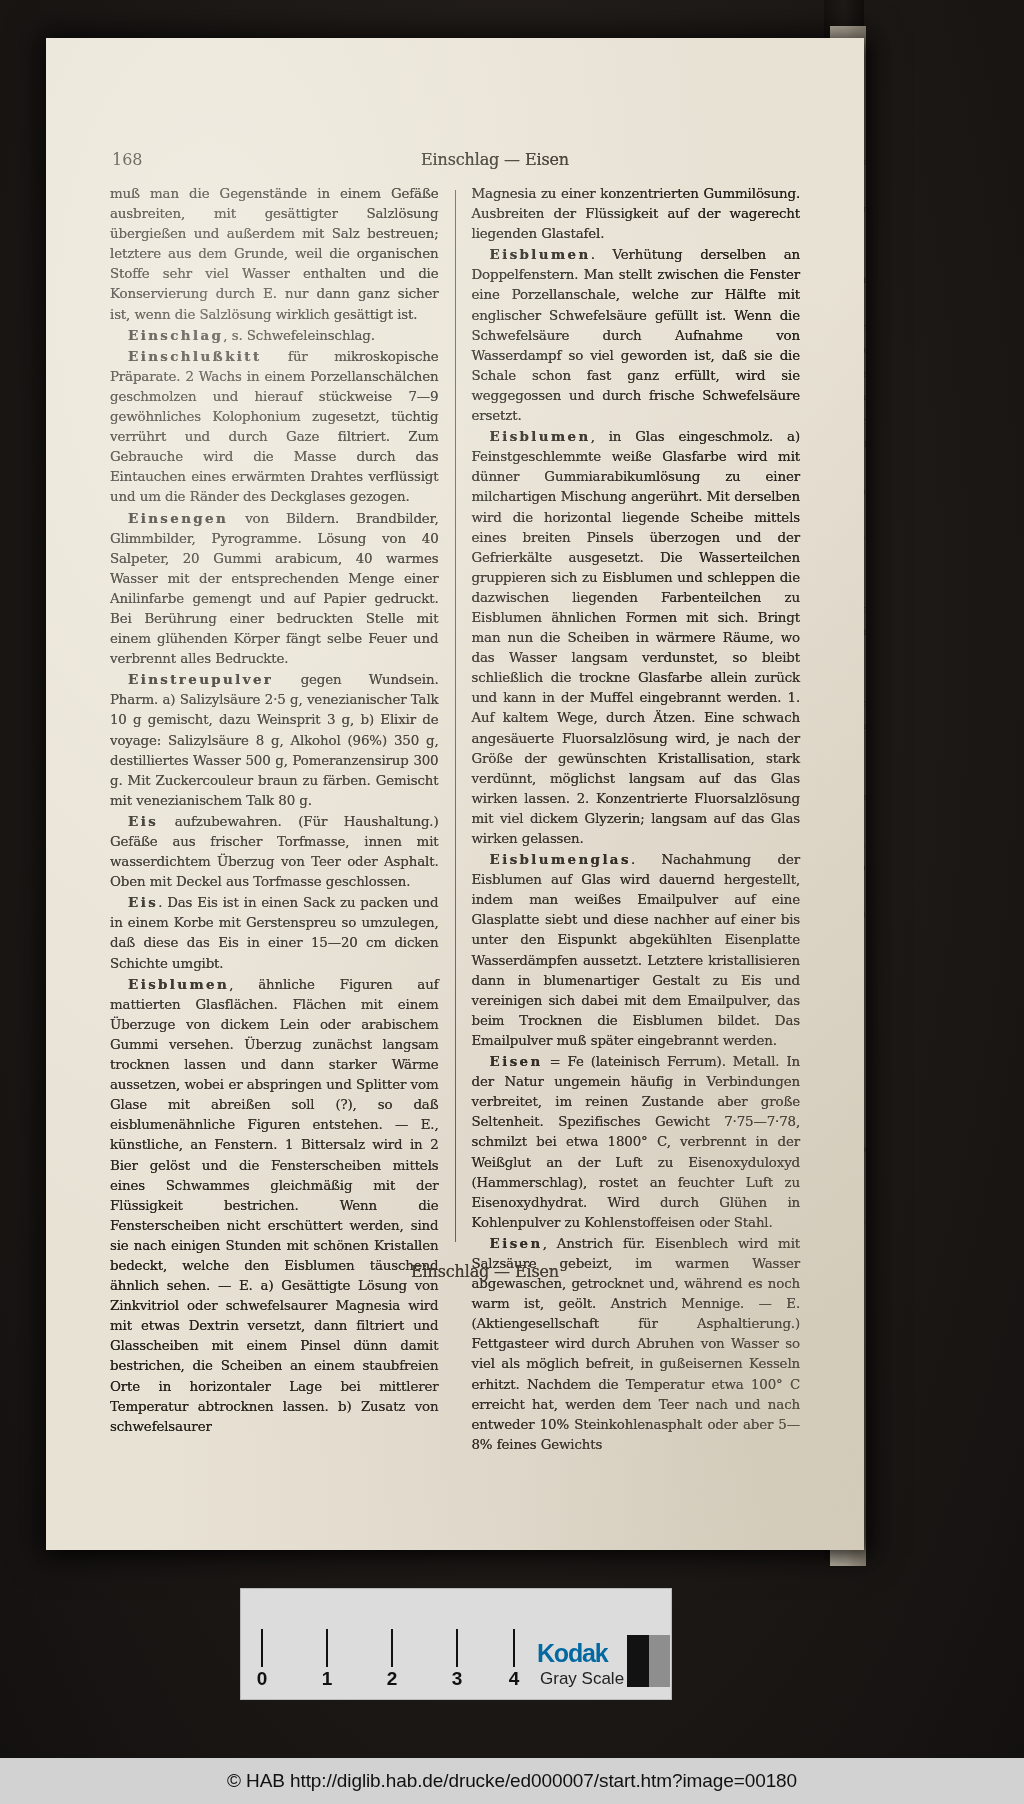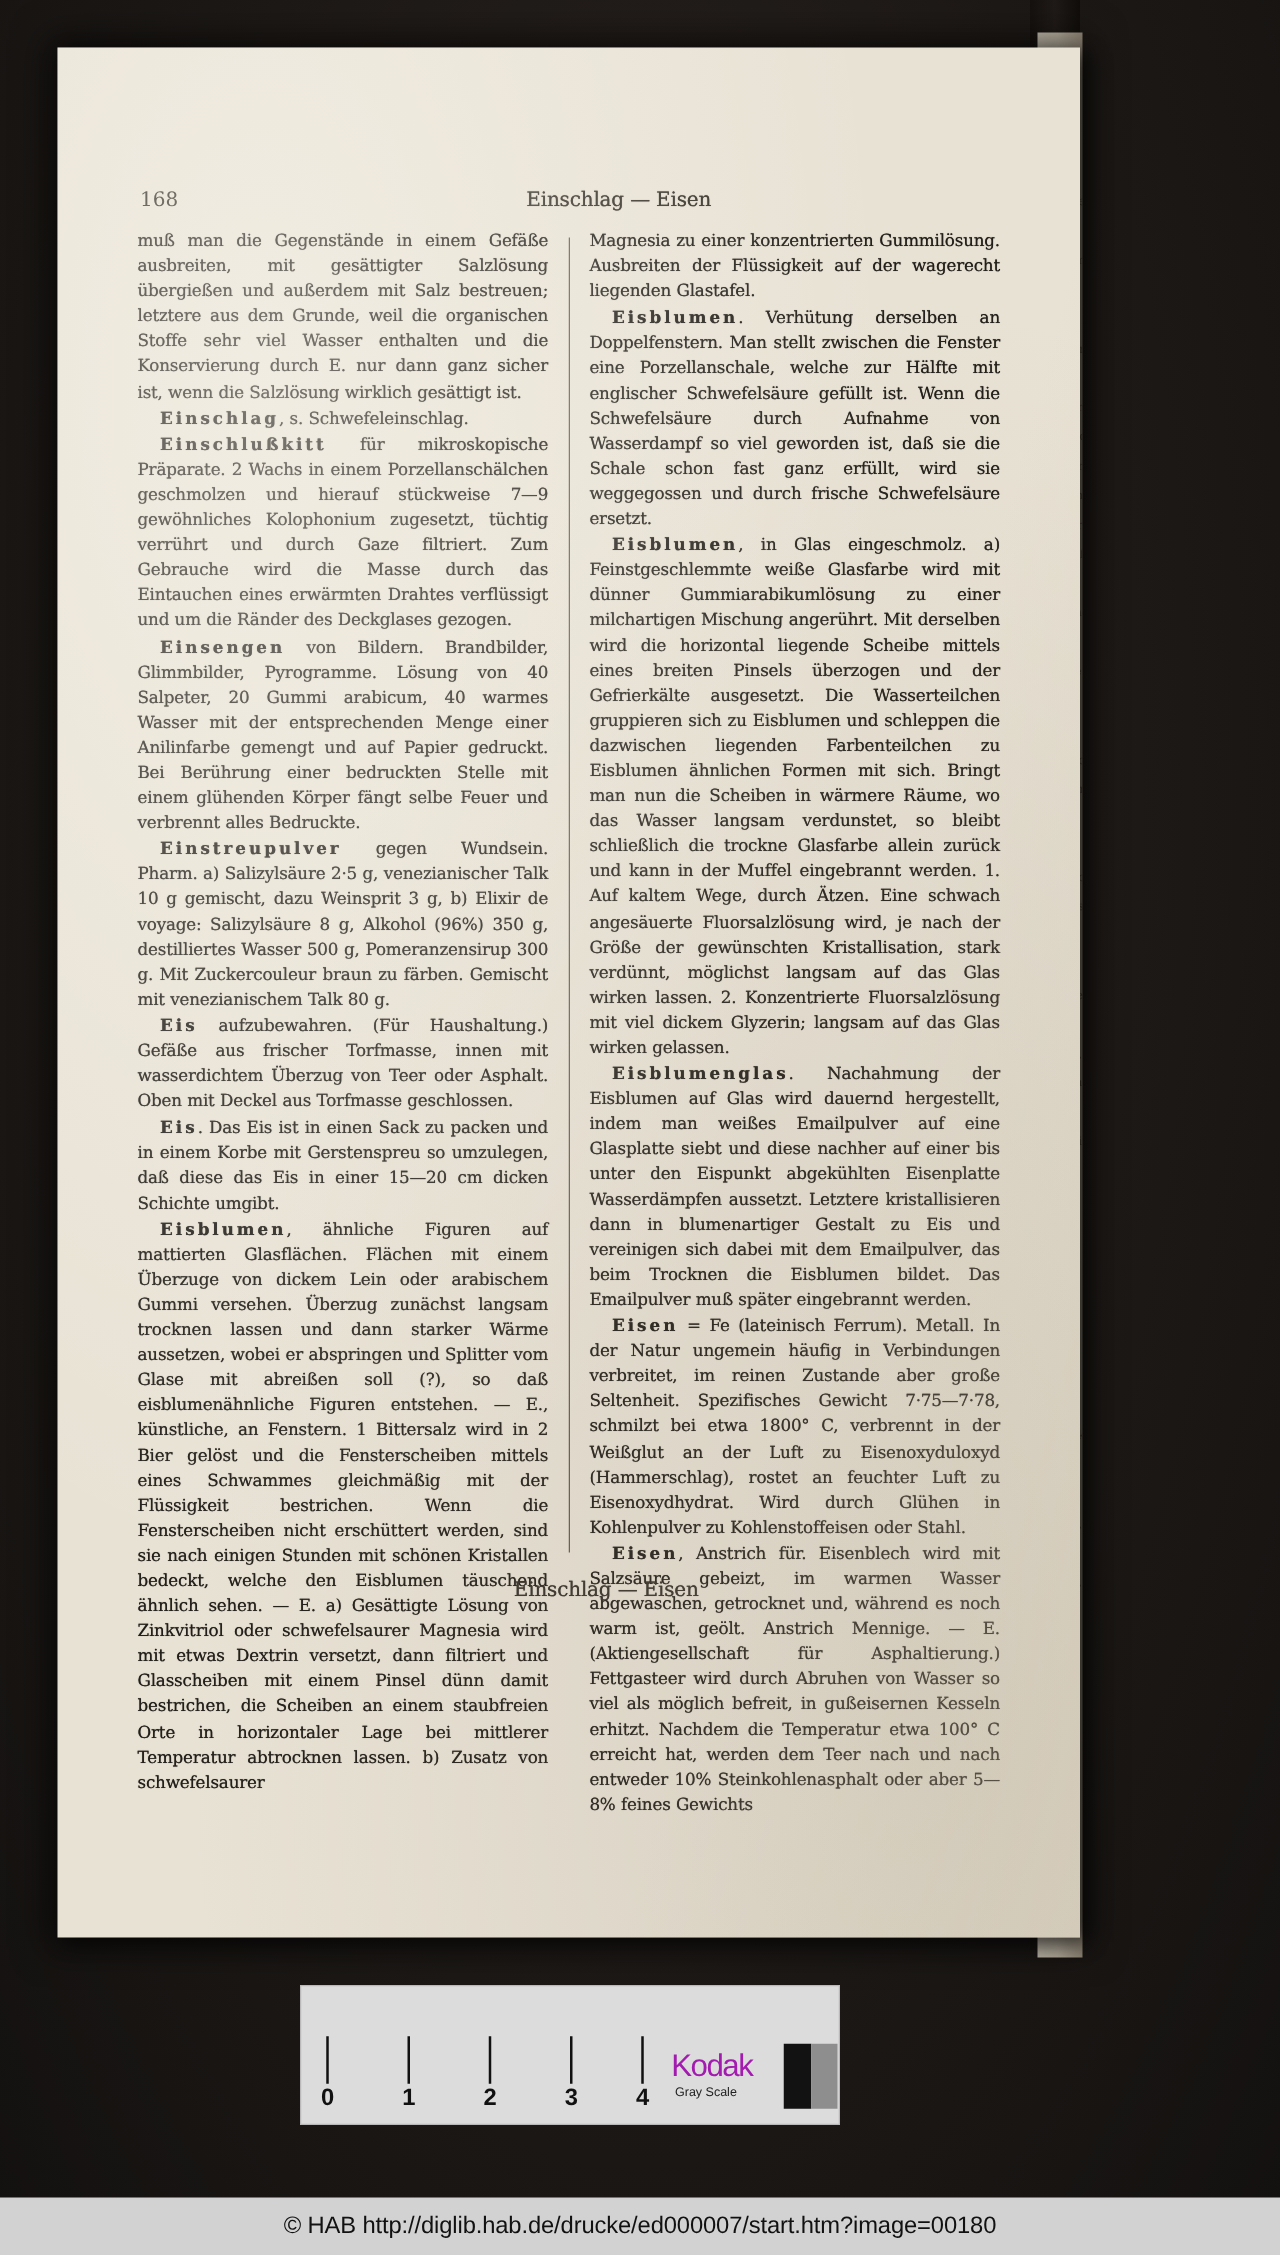--- a/index.html
+++ b/index.html
@@ -103,25 +103,25 @@
   }
   #ruler{
     position:absolute;left:12px;top:42px;width:268px;height:58px;
   }
   .tick{position:absolute;bottom:22px;width:1.5px;background:#111;}
   .numlbl{
     position:absolute;bottom:-1px;font-size:19px;font-weight:bold;color:#111;
     transform:translateX(-50%);
   }
   #kodak-word{
-    position:absolute;left:296px;top:50px;font-size:25px;font-weight:normal;
-    color:#a21caf;letter-spacing:-1.2px;
+    position:absolute;left:296px;top:50px;font-size:25px;font-weight:bold;
+    color:#0369a1;letter-spacing:-1.2px;
   }
   #kodak-sub{
-    position:absolute;left:299px;top:80px;font-size:10px;color:#222;
+    position:absolute;left:299px;top:80px;font-size:17px;color:#222;
   }
   #patch-black{position:absolute;left:386px;top:46px;width:22px;height:52px;background:#121212;}
   #patch-gray{position:absolute;left:408px;top:46px;width:21px;height:52px;background:#8e8e8e;}
 
   
   #credit-bar{
     position:absolute;left:0;bottom:0;width:1024px;height:46px;
     background:#d2d2d2;display:flex;align-items:center;justify-content:center;
   }
   #credit-text{

